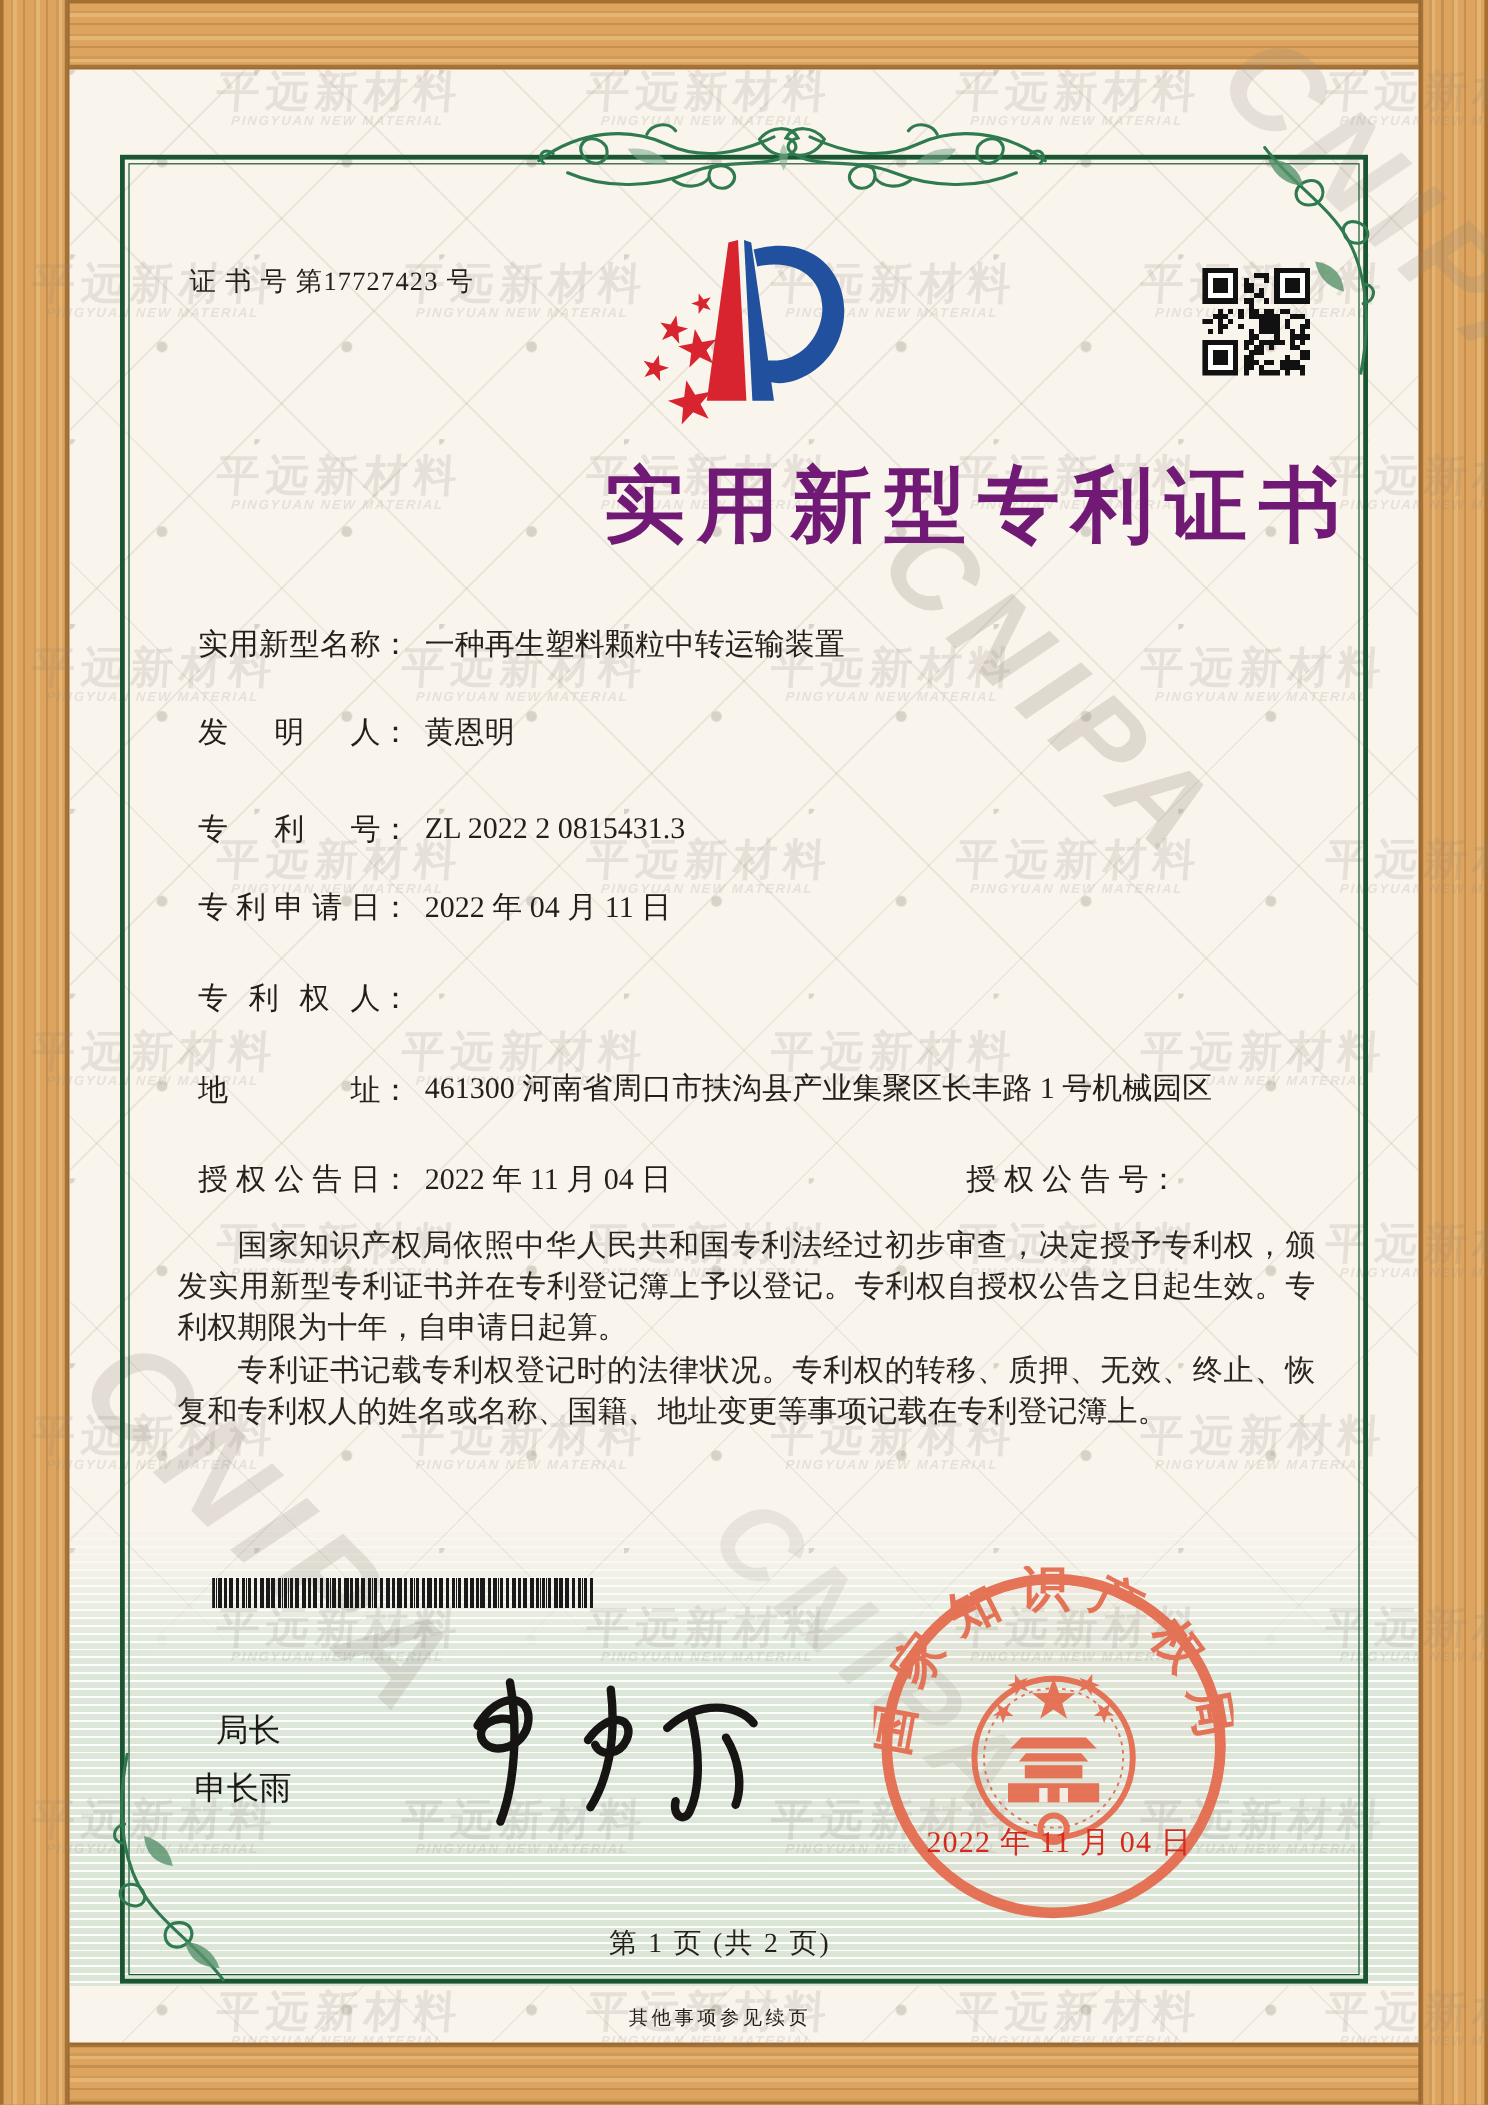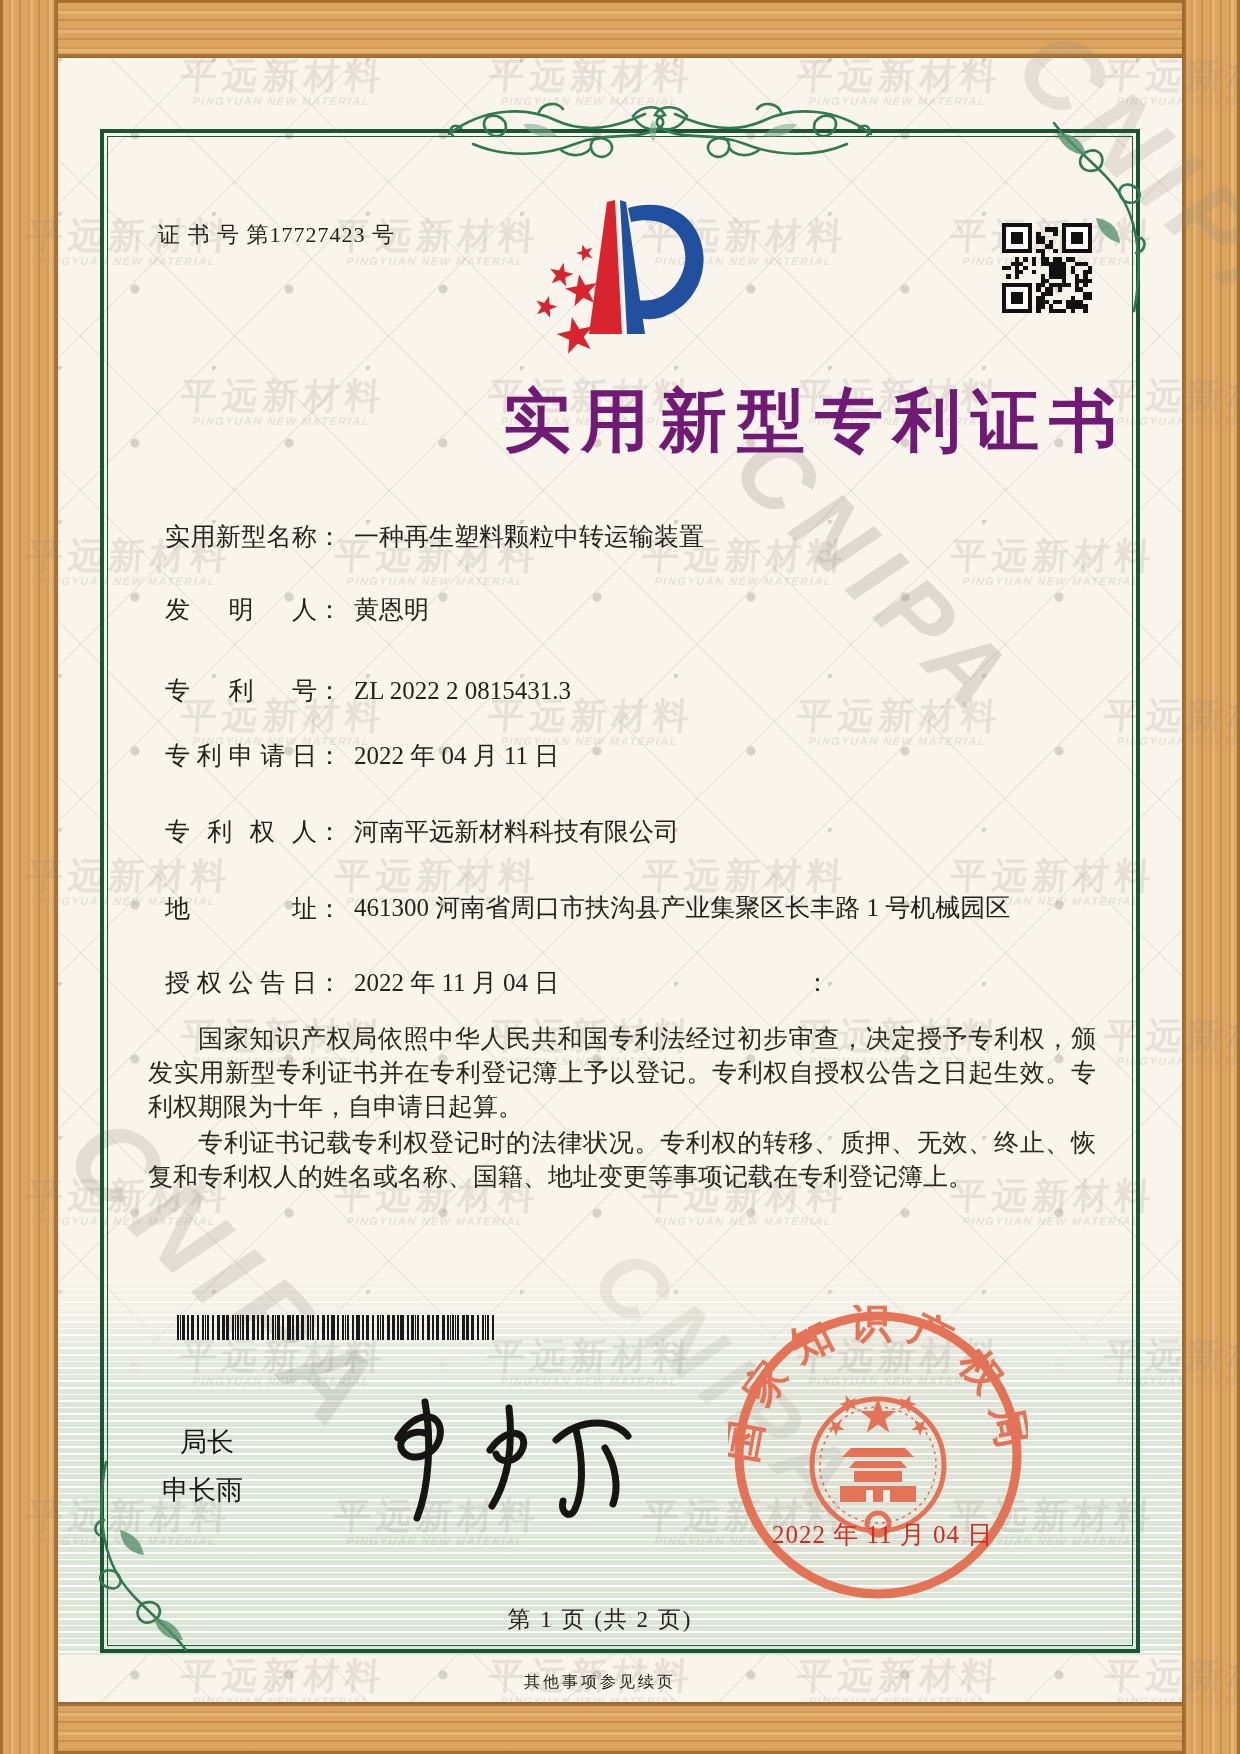--- a/index.html
+++ b/index.html
@@ -502,32 +502,32 @@
   <span class="val">ZL 2022 2 0815431.3</span>
 </div>
 <div class="abs row" style="top:739px">
   <span class="lbl">专利申请日</span>
     <span class="colon">：</span>
   <span class="val">2022 年 04 月 11 日</span>
 </div>
 <div class="abs row" style="top:815px">
   <span class="lbl">专利权人</span>
     <span class="colon">：</span>
-  <span class="val">河南平远新材料科技有限公司</span>
 </div>
 <div class="abs row" style="top:890px">
   <span class="lbl">地址</span>
     <span class="colon">：</span>
   <span class="val wrap">461300 河南省周口市扶沟县产业集聚区长丰路 1 号机械园区</span>
 </div>
 <div class="abs row" style="top:966px;position:absolute">
   <span class="lbl">授权公告日</span>
     <span class="colon">：</span>
   <span class="val">2022 年 11 月 04 日</span>
   <span id="row-grant2">
+    <span class="lbl">授权公告号</span>
       <span class="colon">：</span>
   </span>
 </div>
 
 <div class="abs" id="paras">
   <p>国家知识产权局依照中华人民共和国专利法经过初步审查，决定授予专利权，颁发实用新型专利证书并在专利登记簿上予以登记。专利权自授权公告之日起生效。专利权期限为十年，自申请日起算。</p>
   <p>专利证书记载专利权登记时的法律状况。专利权的转移、质押、无效、终止、恢复和专利权人的姓名或名称、国籍、地址变更等事项记载在专利登记簿上。</p>
 </div>
 
 <div class="abs" id="barcode"></div>

